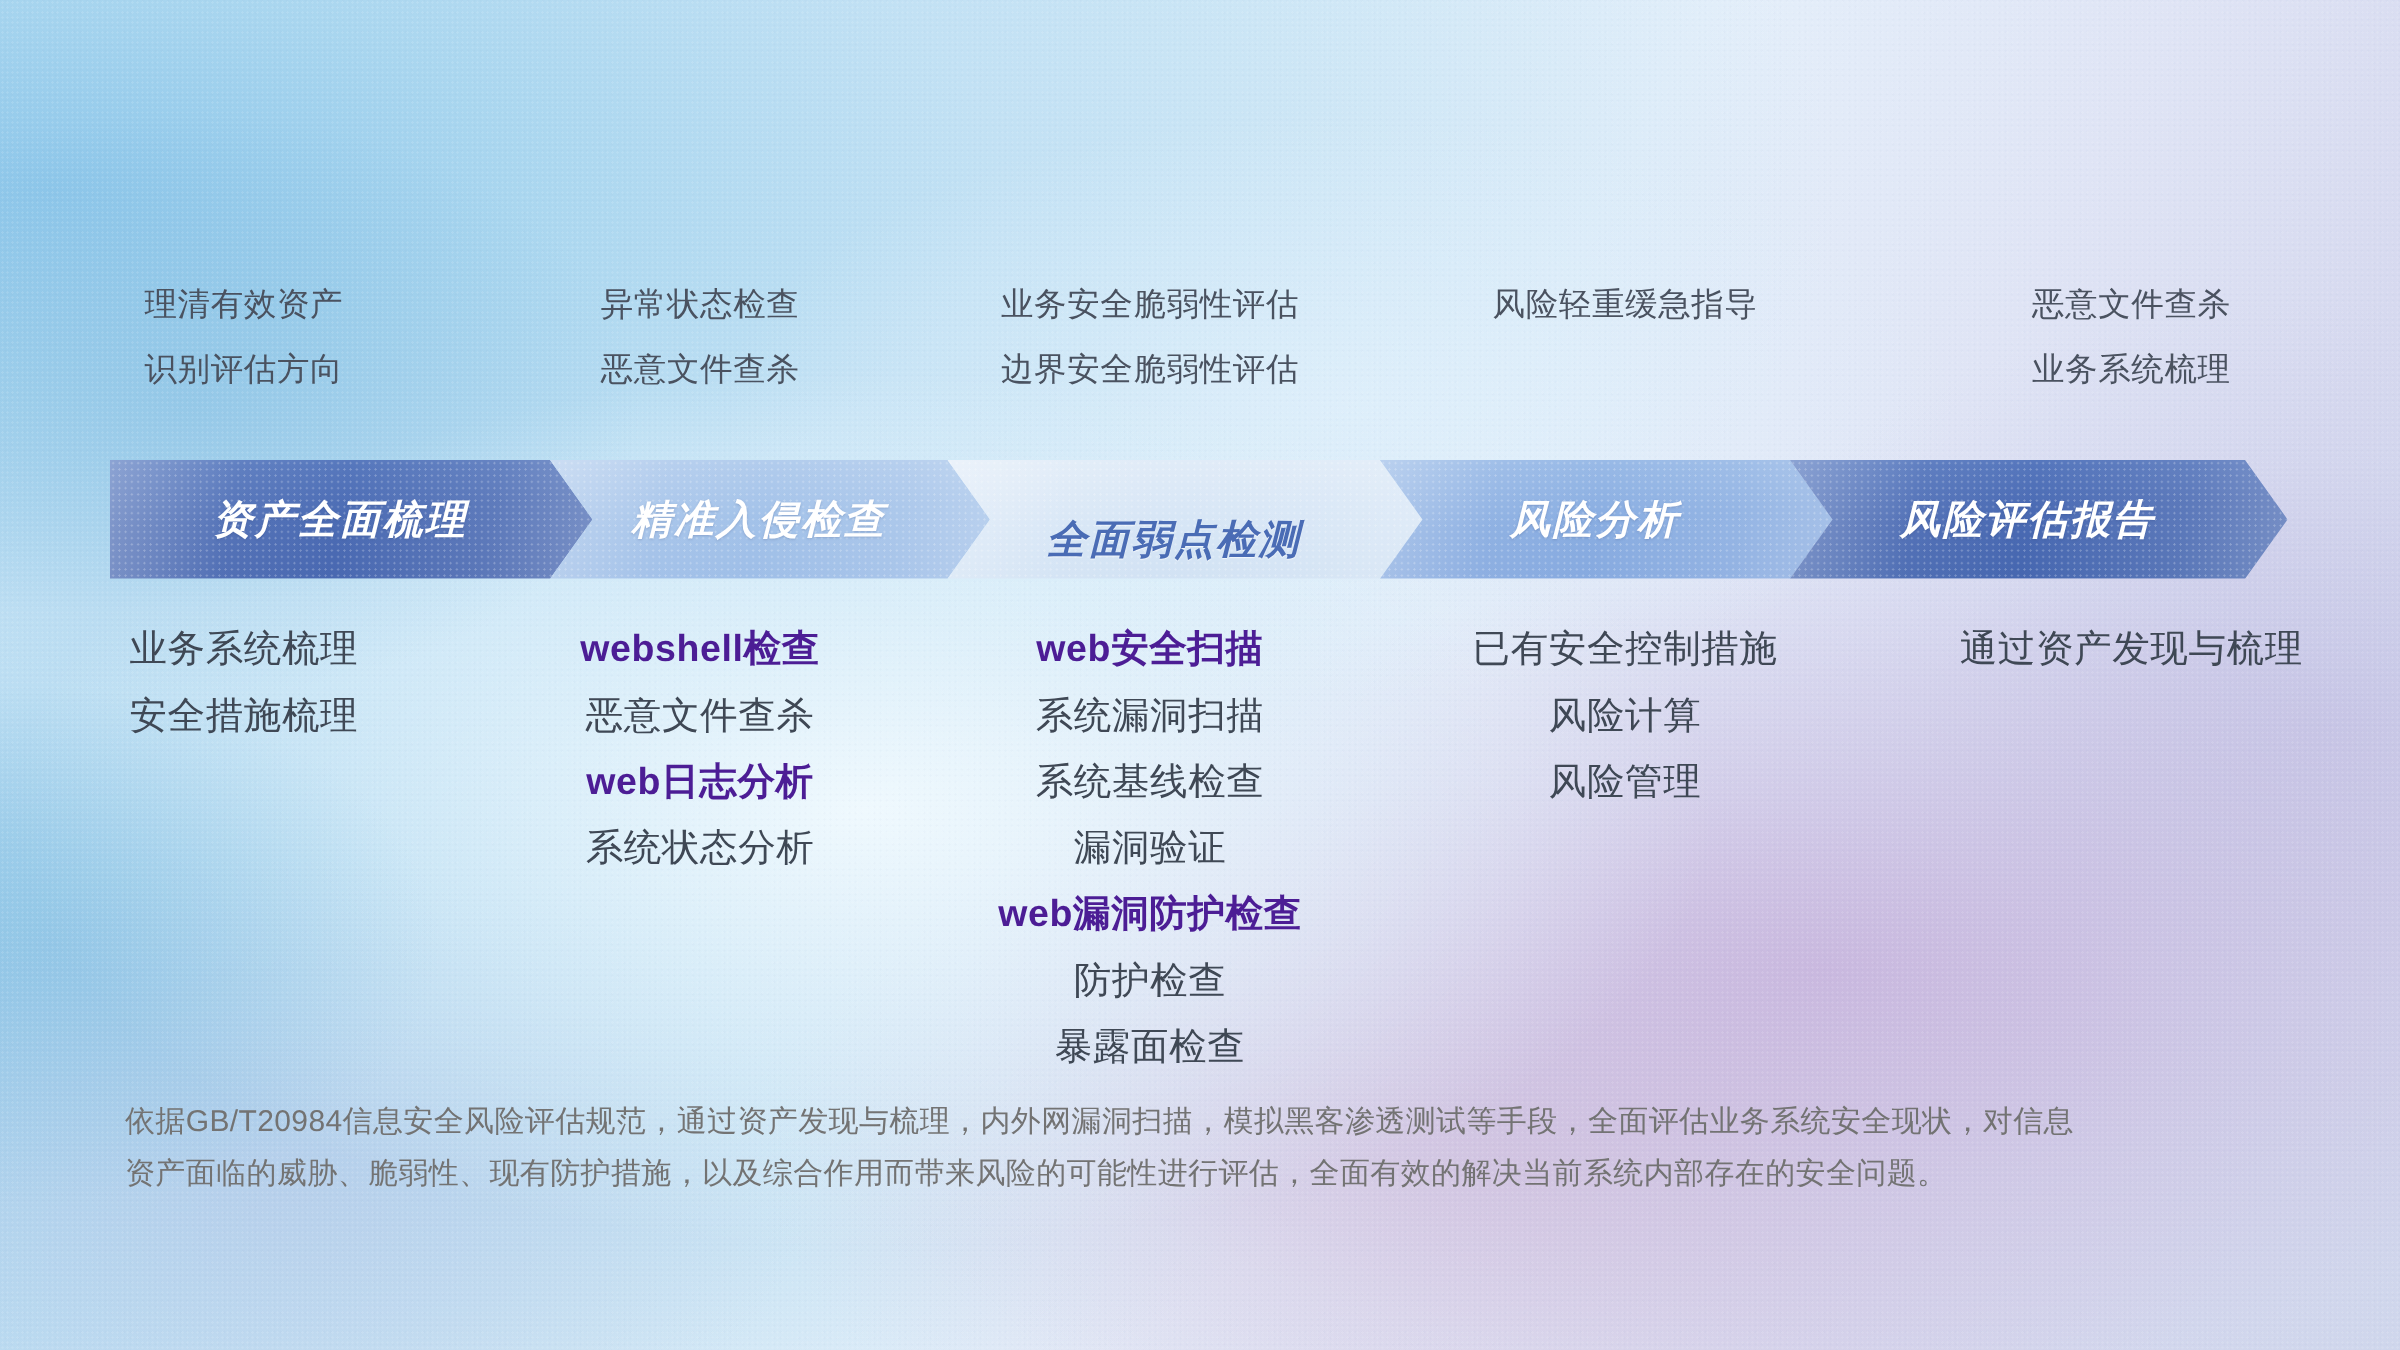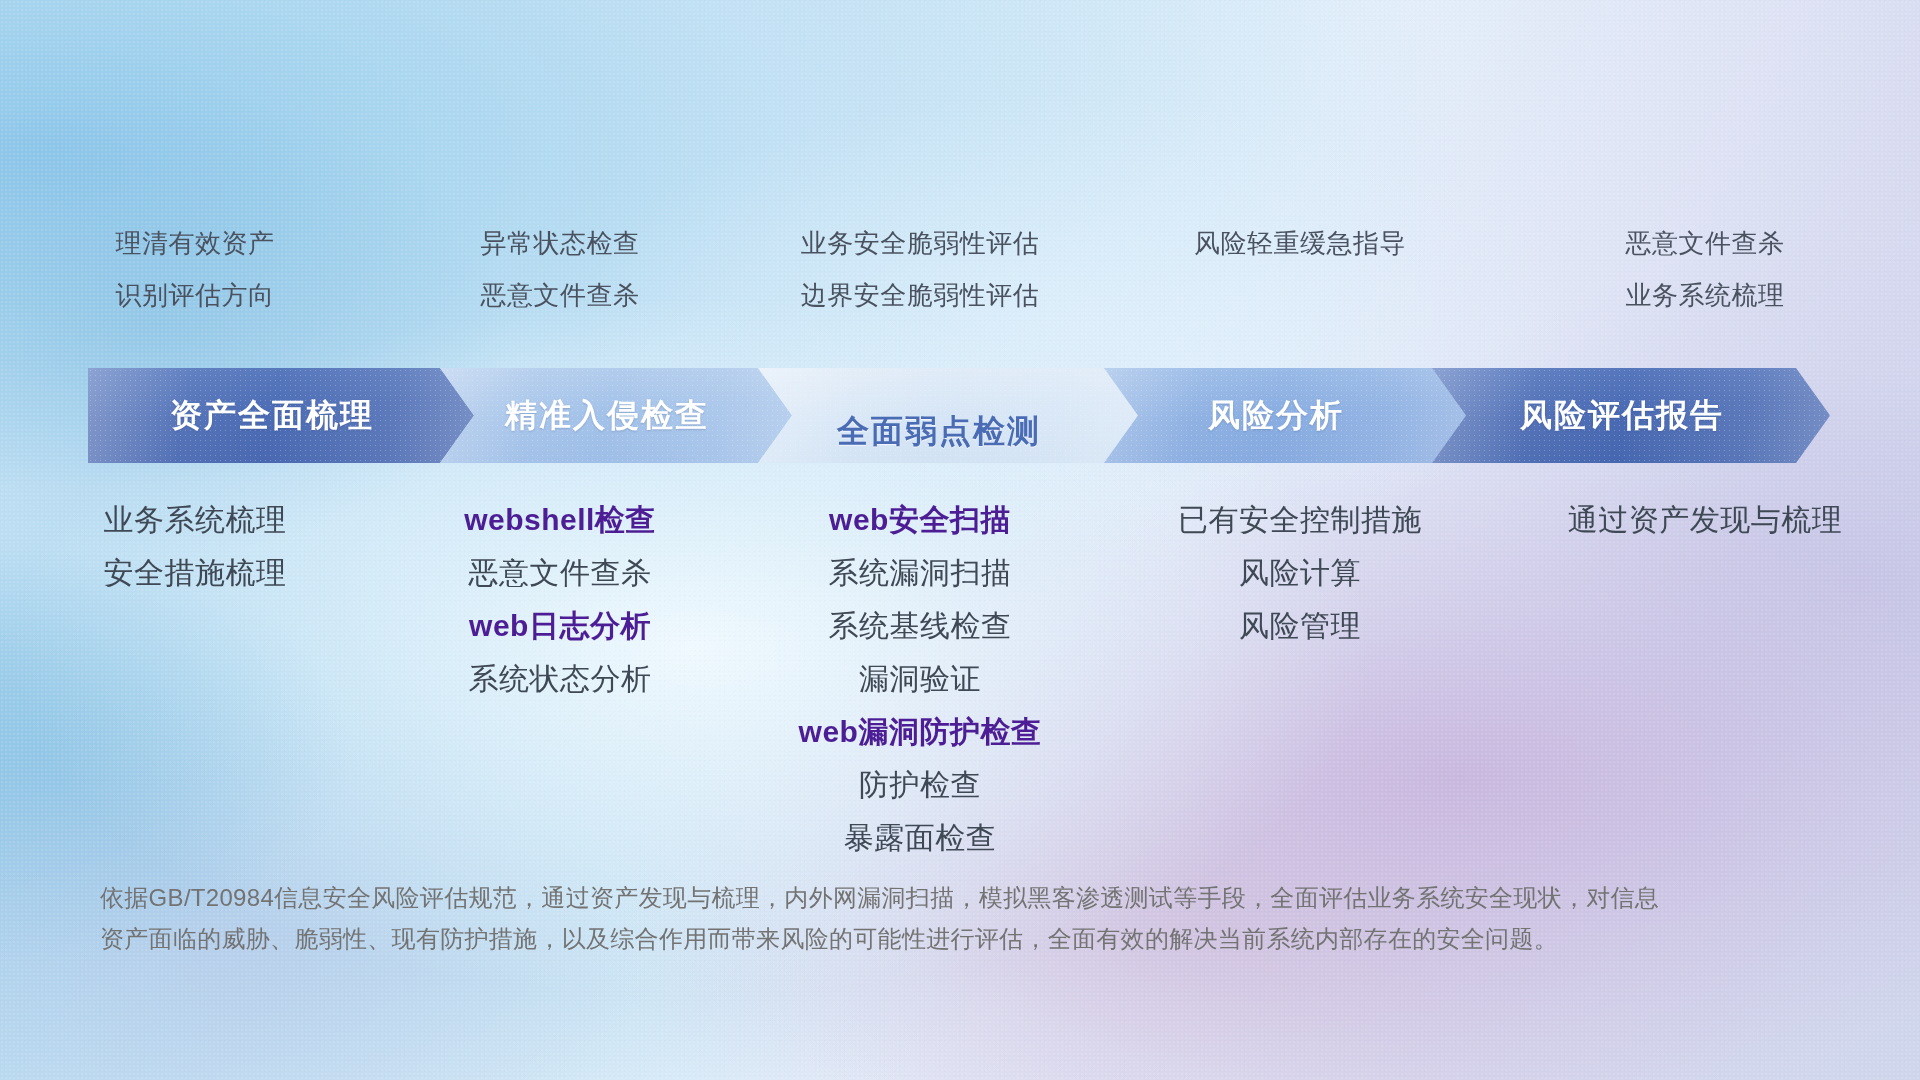--- a/index.html
+++ b/index.html
@@ -53,21 +53,21 @@
     font-size:26px;color:#4a5260;line-height:1.0;
     margin-bottom:26px;white-space:nowrap;letter-spacing:.5px;
   }
   .bl{
     font-size:30px;color:#3f4855;line-height:1.0;
     margin-bottom:23px;white-space:nowrap;letter-spacing:.5px;
   }
   .bl.strong{font-weight:700;color:#4c1d95;}
 
   
-  #banner{position:absolute;left:88px;top:368px;width:1758px;height:95px;display:flex;}
+  #banner{position:absolute;left:88px;top:368px;width:1758px;height:95px;display:flex;font-style:italic;}
   .seg{
     position:relative;height:95px;display:flex;align-items:center;
     justify-content:center;margin-right:-34px;
     clip-path:polygon(0 0, calc(100% - 34px) 0, 100% 50%, calc(100% - 34px) 100%, 0 100%);
   }
   .seg.notch{
     clip-path:polygon(0 0, calc(100% - 34px) 0, 100% 50%, calc(100% - 34px) 100%, 0 100%, 34px 50%);
     justify-content:center;
   }
   .seg .lbl{

